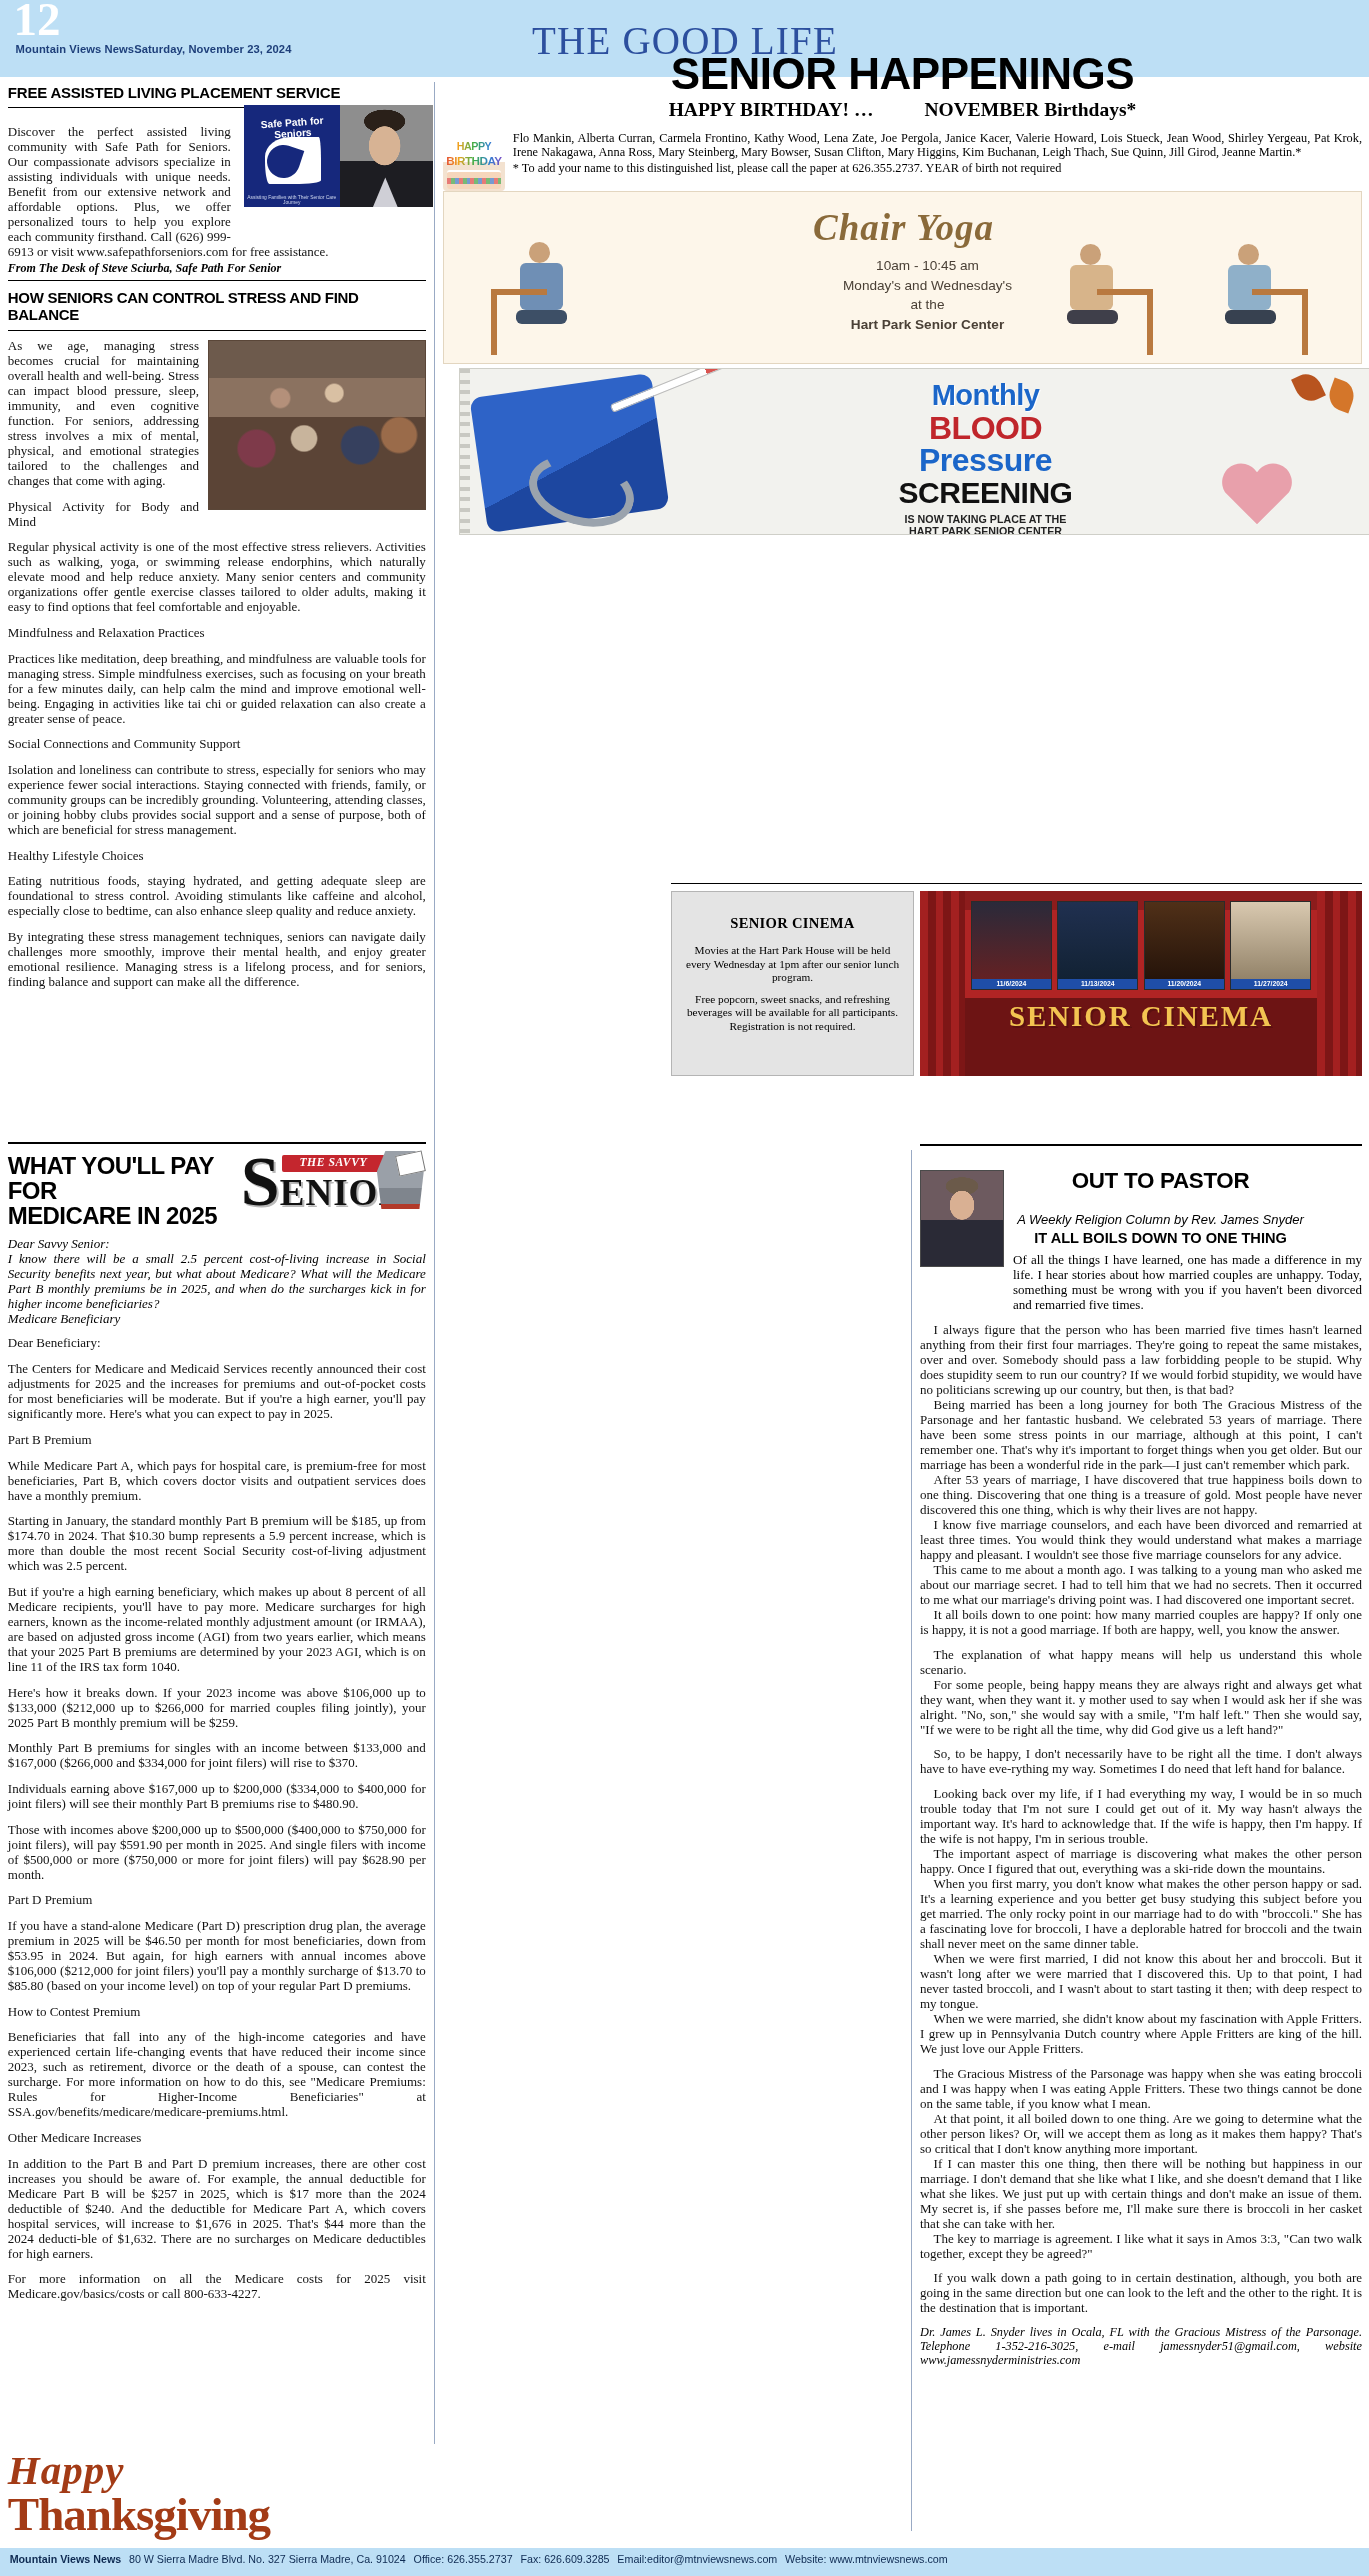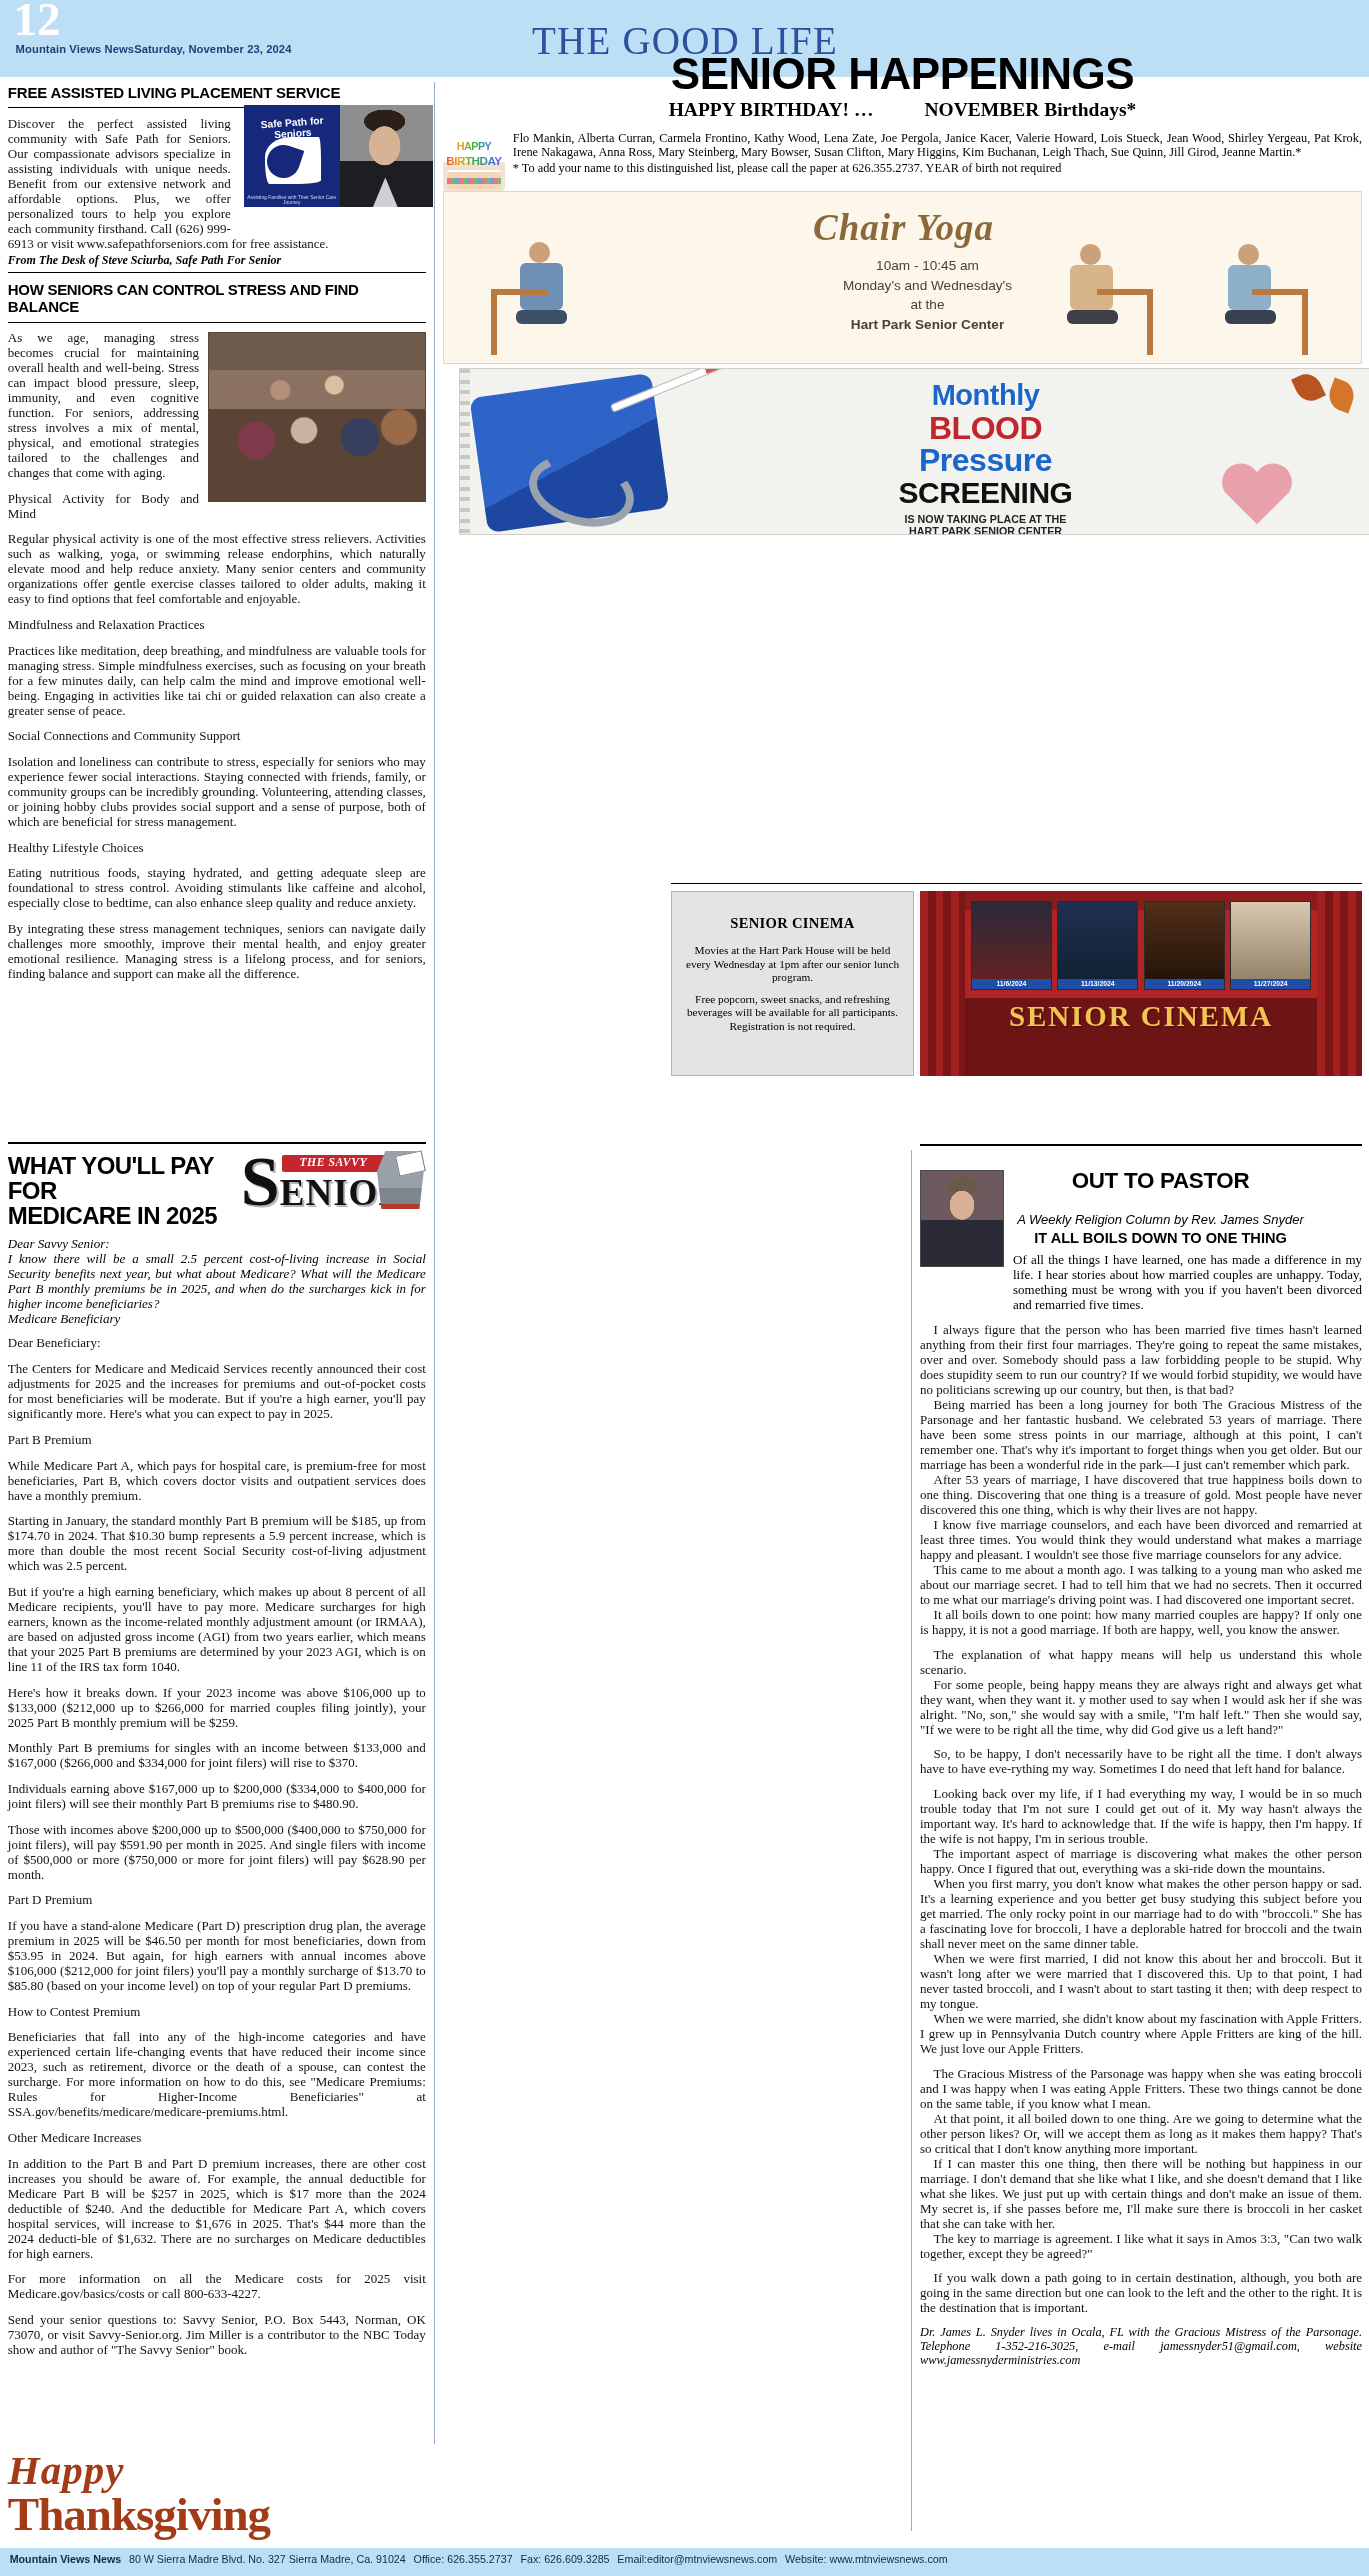--- a/index.html
+++ b/index.html
@@ -93,21 +93,21 @@
       radial-gradient(ellipse 25px 31px at 48% 40%, #d7b394 0 62%, rgba(215,179,148,0) 64%),
       radial-gradient(ellipse 29px 16.5px at 48% 16%, #2a2019 0 70%, rgba(42,32,25,0) 72%),
       linear-gradient(#8e8e8e 0 55%, #1d1d22 55% 100%);
     position:relative; overflow:hidden;
   }
   .sp-photo:after{
     content:""; position:absolute; left:33px; top:72px; width:25px; height:30px;
     background:#cfcfd6; clip-path:polygon(50% 0,100% 100%,0 100%);
   }
 
-  #assisted-body { margin-top:8px; }
+  #assisted-body { margin-top:16px; }
   #assisted-body .wrapbox { float:right; width:195px; height:109px; }
   #fromdesk {
     font-family:"Liberation Serif", serif; font-style:italic;
     font-weight:700; font-size:12px; margin-top:1.9px;
   }
   #stress-head {
     font-family:"Liberation Sans", sans-serif; font-weight:700;
     font-size:15px; letter-spacing:-0.3px; margin-top:7.8px; margin-bottom:6.8px;
   }
   #stress-photo {
@@ -472,21 +472,20 @@
       <p>Monthly Part B premiums for singles with an income between $133,000 and $167,000 ($266,000 and $334,000 for joint filers) will rise to $370.</p>
       <p>Individuals earning above $167,000 up to $200,000 ($334,000 to $400,000 for joint filers) will see their monthly Part B premiums rise to $480.90.</p>
       <p>Those with incomes above $200,000 up to $500,000 ($400,000 to $750,000 for joint filers), will pay $591.90 per month in 2025. And single filers with income of $500,000 or more ($750,000 or more for joint filers) will pay $628.90 per month.</p>
       <p>Part D Premium</p>
       <p>If you have a stand-alone Medicare (Part D) prescription drug plan, the average premium in 2025 will be $46.50 per month for most beneficiaries, down from $53.95 in 2024. But again, for high earners with annual incomes above $106,000 ($212,000 for joint filers) you'll pay a monthly surcharge of $13.70 to $85.80 (based on your income level) on top of your regular Part D premiums.</p>
       <p>How to Contest Premium</p>
       <p>Beneficiaries that fall into any of the high-income categories and have experienced certain life-changing events that have reduced their income since 2023, such as retirement, divorce or the death of a spouse, can contest the surcharge. For more information on how to do this, see "Medicare Premiums: Rules for Higher-Income Beneficiaries" at SSA.gov/benefits/medicare/medicare-premiums.html.</p>
       <p>Other Medicare Increases</p>
       <p>In addition to the Part B and Part D premium increases, there are other cost increases you should be aware of. For example, the annual deductible for Medicare Part B will be $257 in 2025, which is $17 more than the 2024 deductible of $240. And the deductible for Medicare Part A, which covers hospital services, will increase to $1,676 in 2025. That's $44 more than the 2024 deducti-ble of $1,632. There are no surcharges on Medicare deductibles for high earners.</p>
       <p>For more information on all the Medicare costs for 2025 visit Medicare.gov/basics/costs or call 800-633-4227.</p>
-      <p>Send your senior questions to: Savvy Senior, P.O. Box 5443, Norman, OK 73070, or visit Savvy-Senior.org. Jim Miller is a contributor to the NBC Today show and author of "The Savvy Senior" book.</p>
     </div>
   </div>
 
   <div id="thanksgiving">
     <div id="tg-happy">Happy</div>
     <div id="tg-thanks">Thanksgiving</div>
   </div>
 
   <div id="happenings">
     <div id="happenings-title">SENIOR HAPPENINGS</div>

